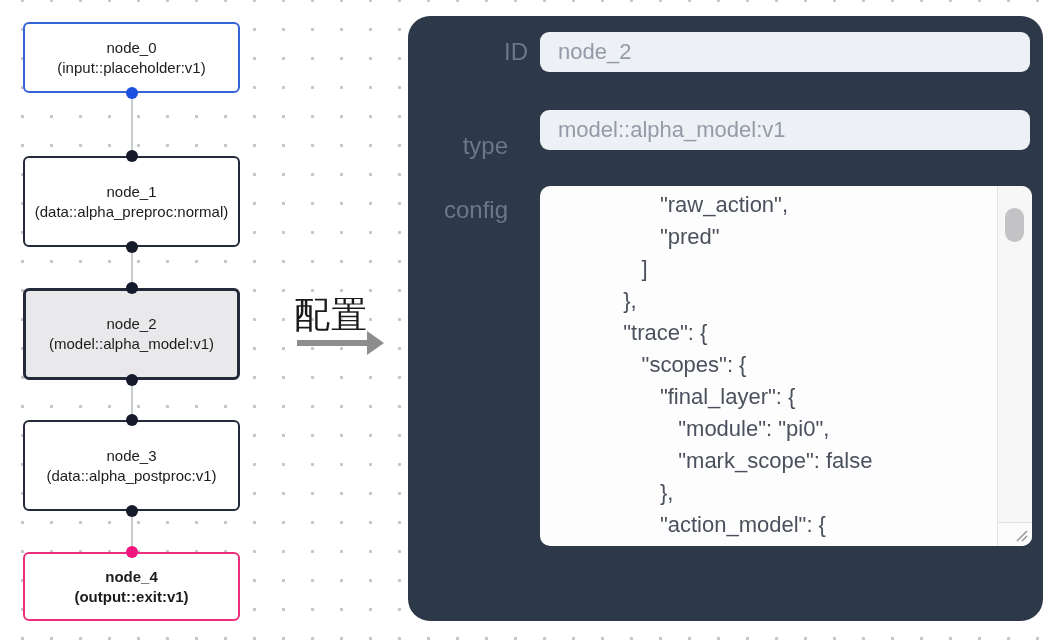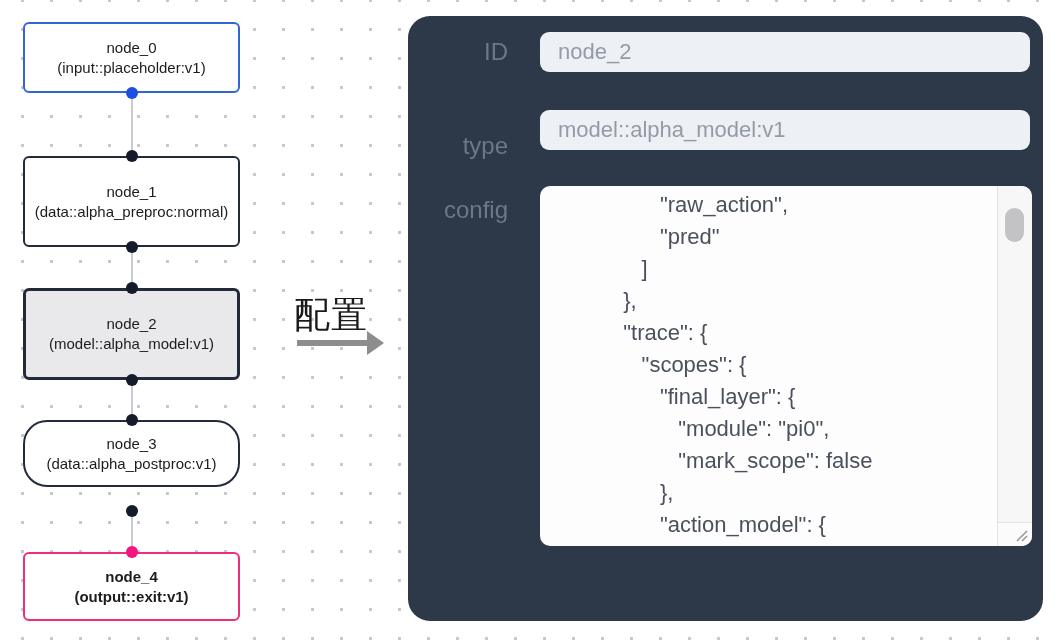--- a/index.html
+++ b/index.html
@@ -74,21 +74,21 @@
     <div class="tline">(input::placeholder:v1)</div>
   </div>
   <div class="node" style="top:156px; height:91px;">
     <div class="tline">node_1</div>
     <div class="tline">(data::alpha_preproc:normal)</div>
   </div>
   <div class="node node-selected" style="top:288px; height:92px;">
     <div class="tline">node_2</div>
     <div class="tline">(model::alpha_model:v1)</div>
   </div>
-  <div class="node" style="top:420px; height:67px;border-radius:24px;">
+  <div class="node" style="top:420px; height:91px;">
     <div class="tline">node_3</div>
     <div class="tline">(data::alpha_postproc:v1)</div>
   </div>
   <div class="node node-output" style="top:552px; height:69px;font-weight:bold;">
     <div class="tline">node_4</div>
     <div class="tline">(output::exit:v1)</div>
   </div>
 
   <div class="port port-blue" style="top:87px;"></div>
   <div class="port" style="top:150px;"></div>
@@ -98,21 +98,21 @@
   <div class="port" style="top:414px;"></div>
   <div class="port" style="top:505px;"></div>
   <div class="port port-pink" style="top:546px;"></div>
 
   <div class="cfg-text">配置</div>
   <div class="arrow-shaft"></div>
   <div class="arrow-head"></div>
 
   <div class="panel">
 
-    <div class="field-label" style="top:22px;">ID</div>
+    <div class="field-label" style="top:22px;margin-left:20px;">ID</div>
     <input class="field-input" style="top: 16px;" type="text" value="node_2">
 
     <div class="field-label" style="top:116px;">type</div>
     <input class="field-input" style="top: 94px;" type="text" value="model::alpha_model:v1">
 
     <div class="field-label" style="top:180px;">config</div>
 
     <div class="config-box">
       <div class="config-lines">
         <div>                 "raw_action",</div>

